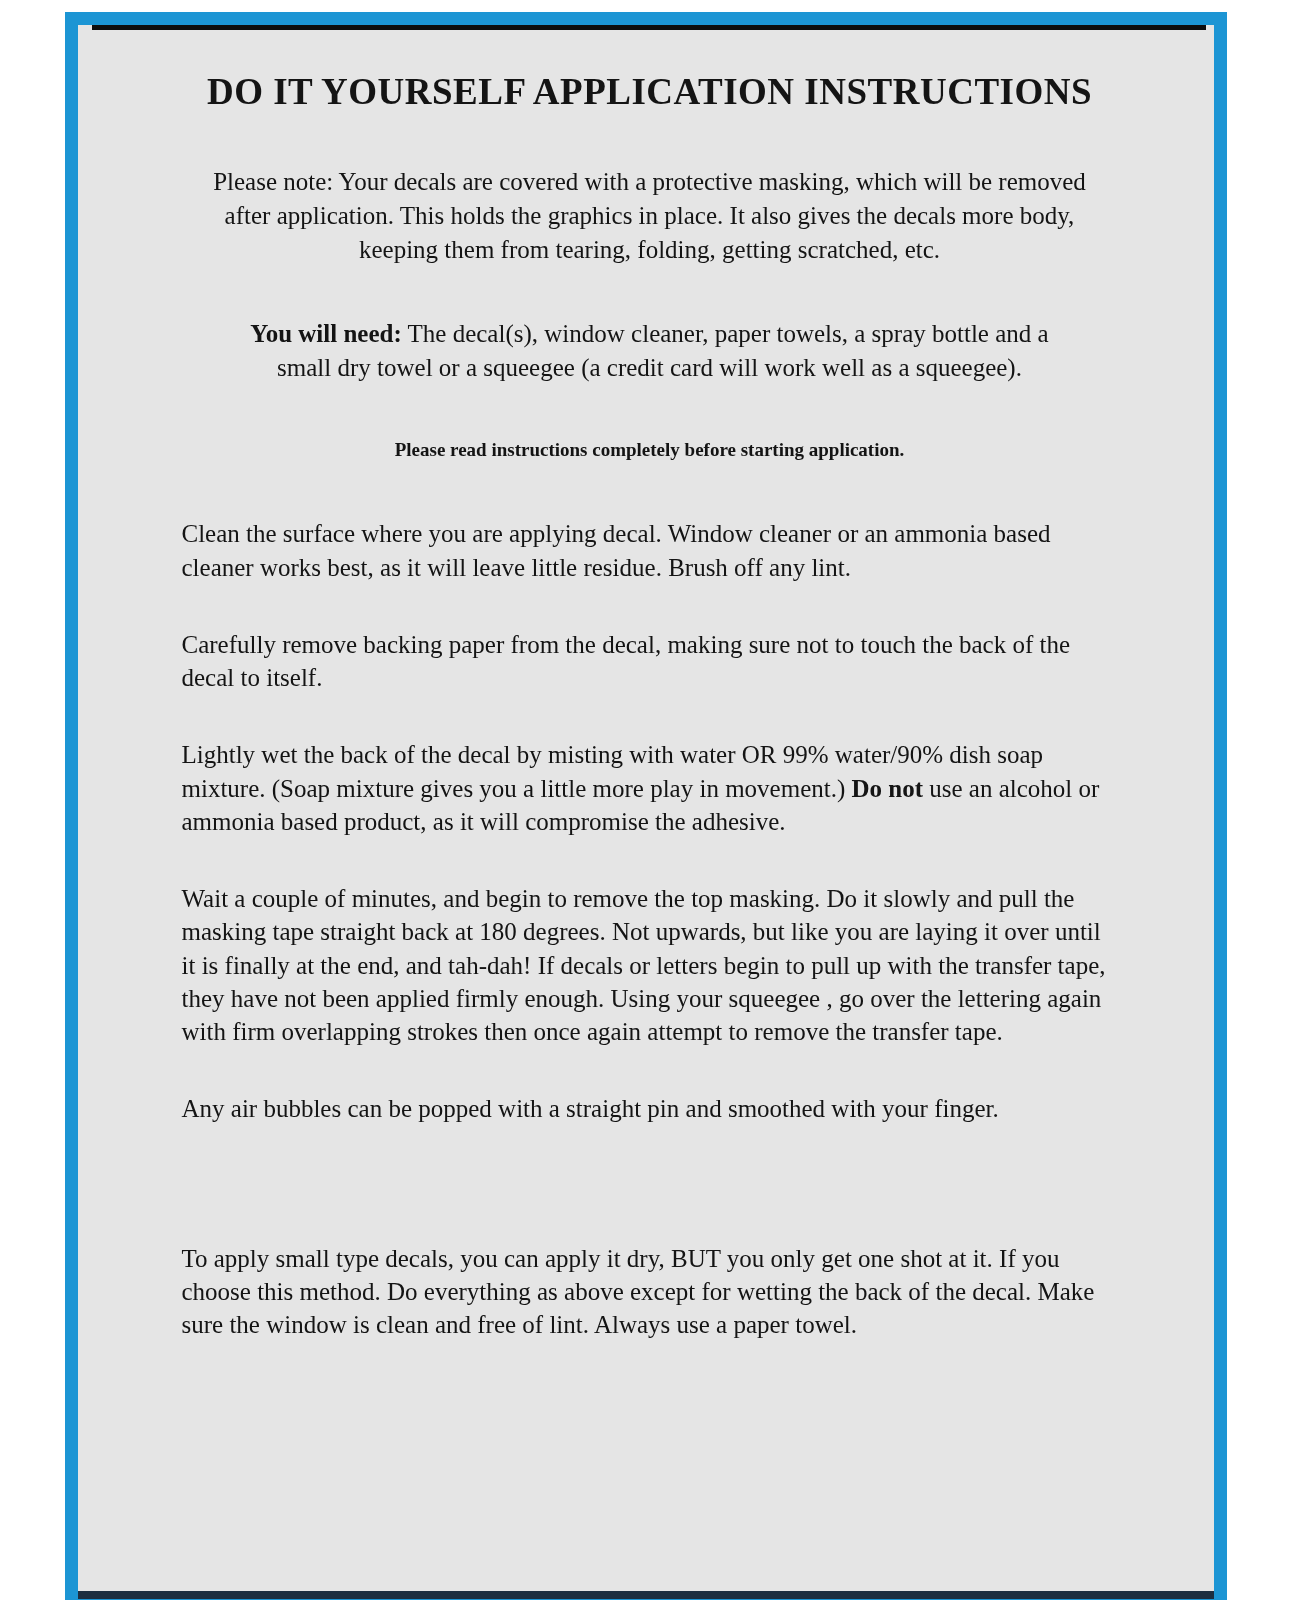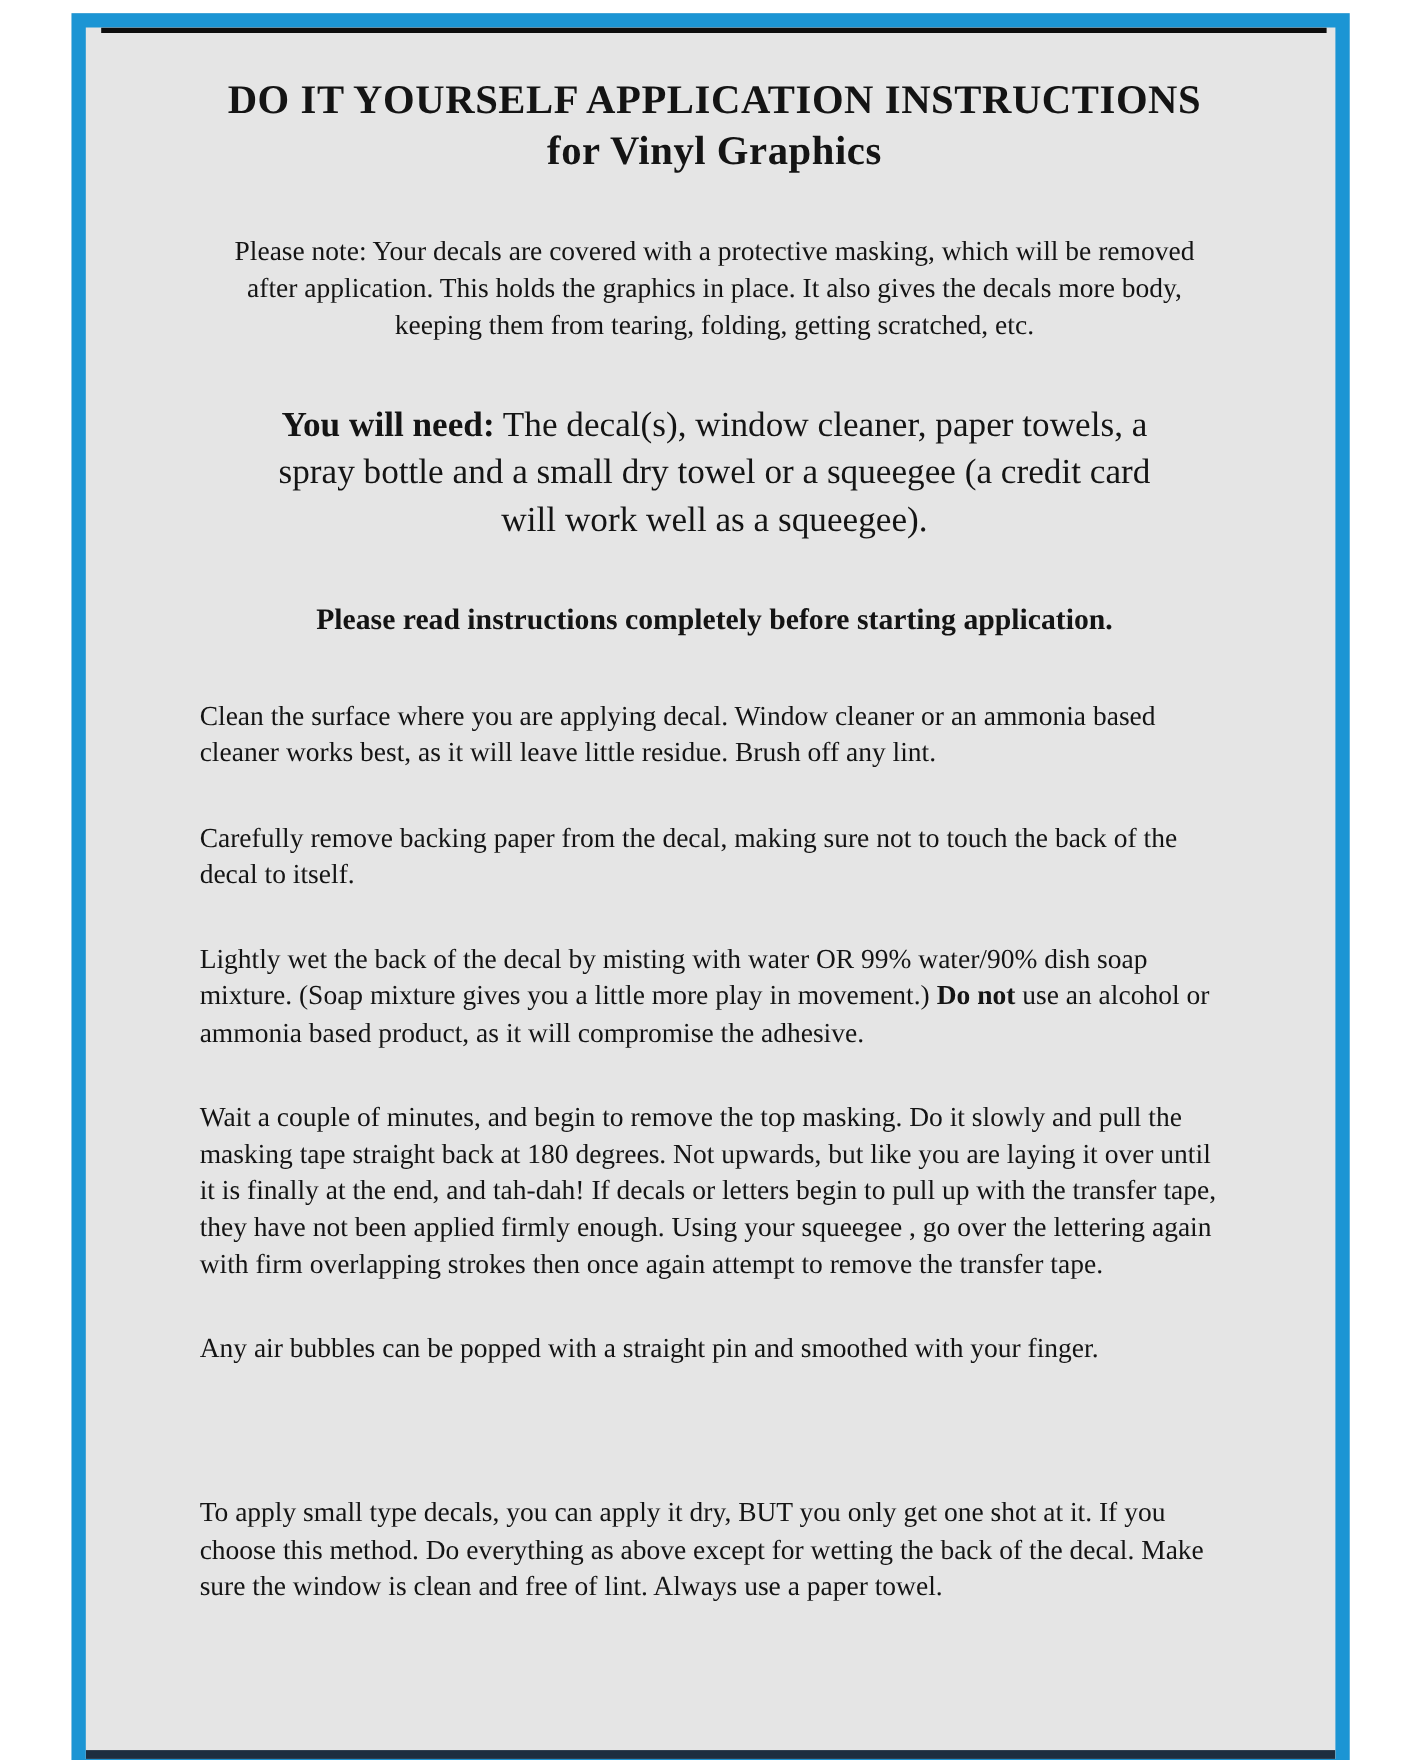--- a/index.html
+++ b/index.html
@@ -52,29 +52,29 @@
   .title .title-line { display: block; }
   .note {
     margin: 50px 6px 0;
     text-align: center;
     font-size: 25px;
     line-height: 1.36;
   }
   .need {
     margin: 50px 24px 0;
     text-align: center;
-    font-size: 32px;
+    font-size: 25px;
     line-height: 1.36;
     padding: 0 30px;
   }
   .read {
     margin: 54px 0 0;
     text-align: center;
     font-weight: bold;
-    font-size: 27px;
+    font-size: 19px;
   }
   .body-para {
     margin: 44px 0 0;
     font-size: 25px;
     line-height: 1.33;
     text-align: left;
   }
   .body-para.first { margin-top: 56px; }
   .body-para.late-gap { margin-top: 116px; }
   strong { font-weight: bold; }
@@ -83,21 +83,20 @@
 <body>
 
 <div class="sheet">
   <div class="artifact-top"></div>
   <div class="artifact-bottom"></div>
 
   <main class="content">
 
     <h1 class="title">
       <span class="title-line">DO IT YOURSELF APPLICATION INSTRUCTIONS</span>
-      <span class="title-line">for Vinyl Graphics</span>
     </h1>
 
     <p class="note">Please note: Your decals are covered with a protective masking, which will be removed after application. This holds the graphics in place. It also gives the decals more body, keeping them from tearing, folding, getting scratched, etc.</p>
 
     <p class="need"><strong>You will need:</strong><span> The decal(s), window cleaner, paper towels, a spray bottle and a small dry towel or a squeegee (a credit card will work well as a squeegee).</span></p>
 
     <p class="read">Please read instructions completely before starting application.</p>
 
     <p class="body-para first">Clean the surface where you are applying decal. Window cleaner or an ammonia based cleaner works best, as it will leave little residue. Brush off any lint.</p>
 

